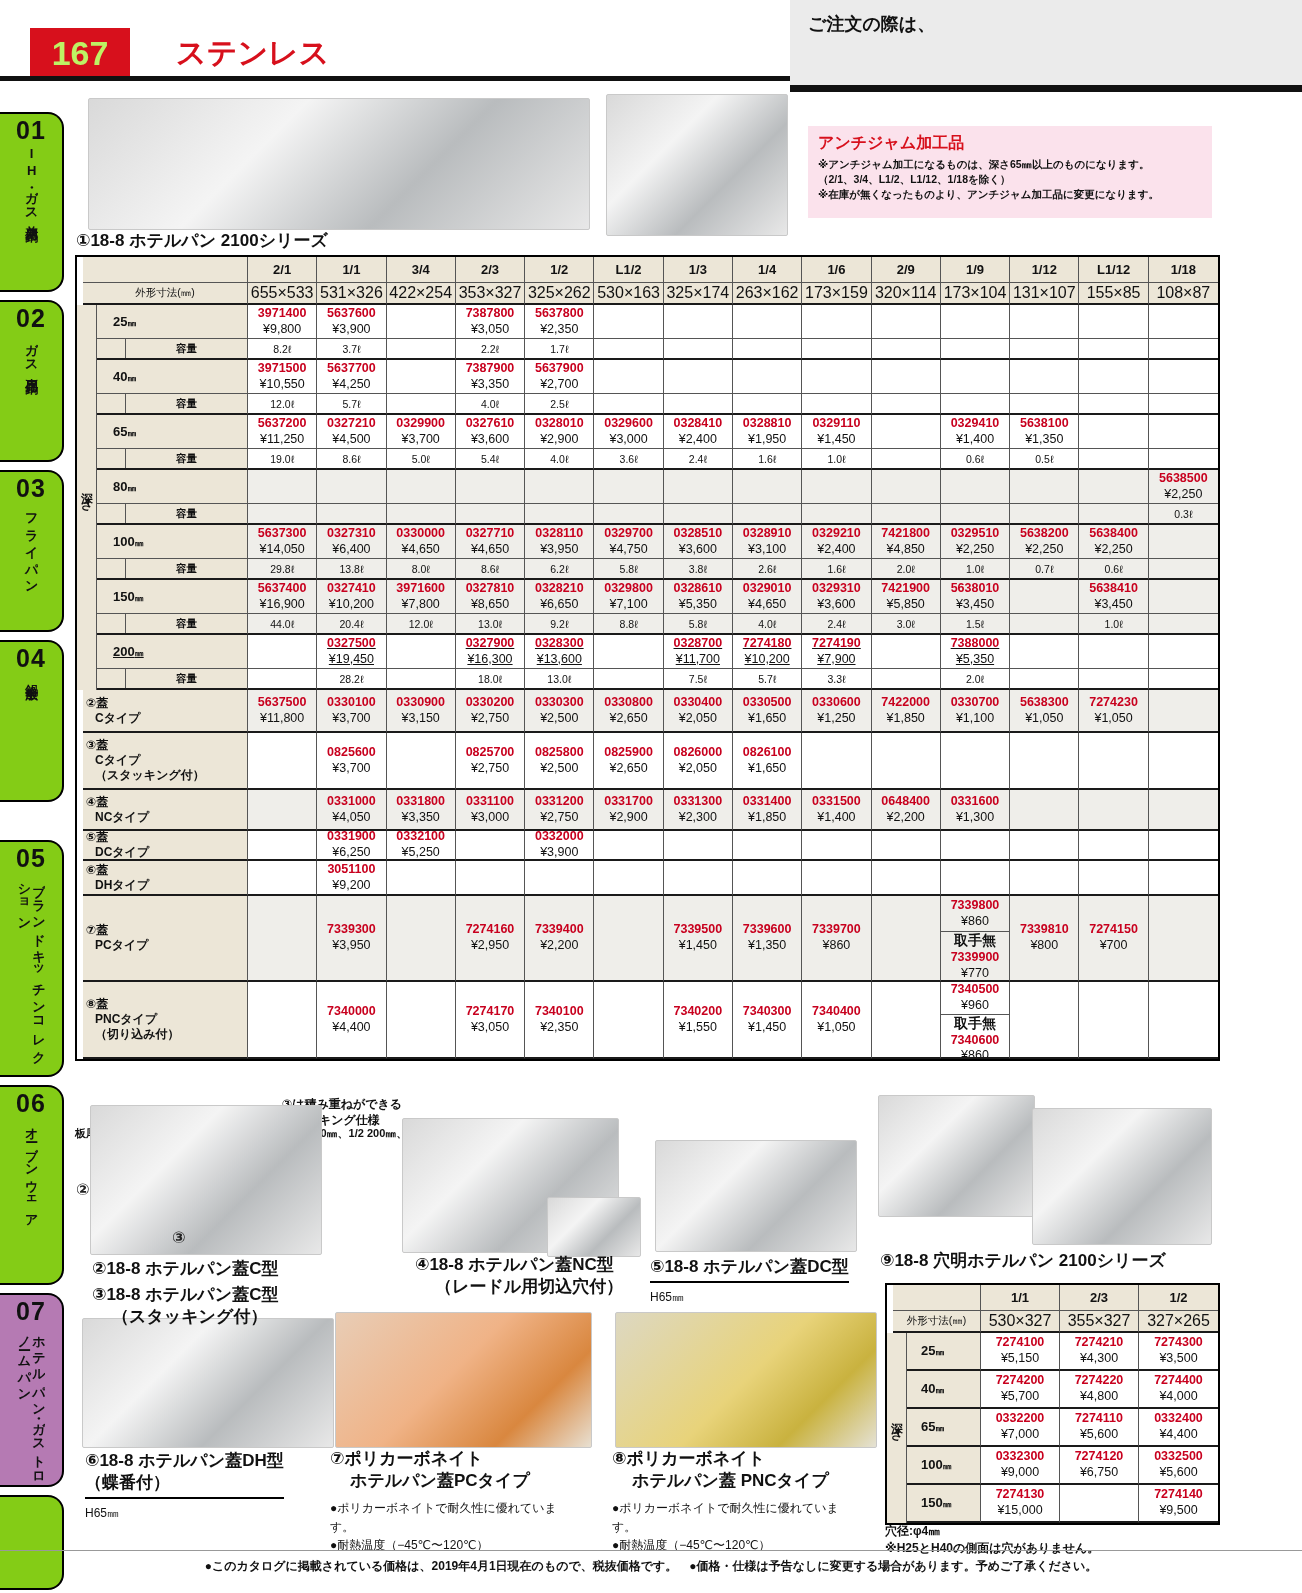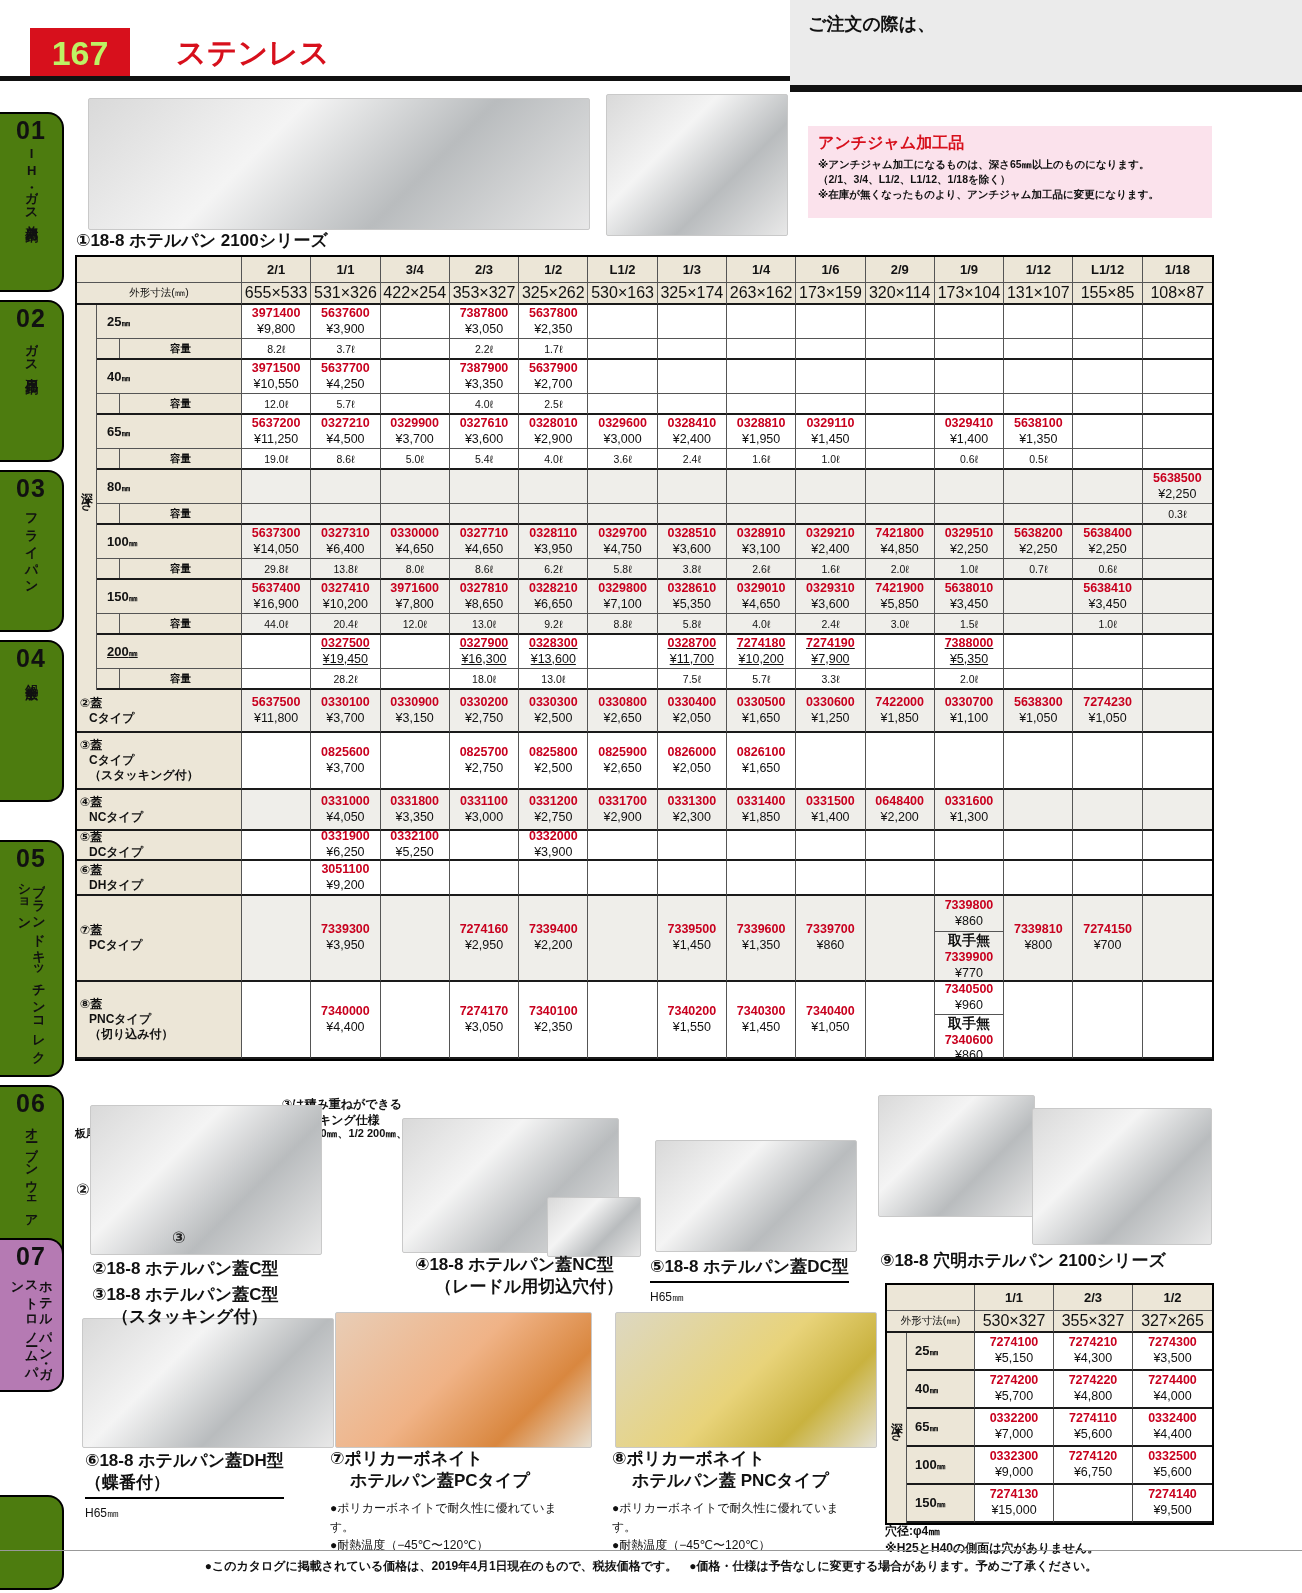--- a/index.html
+++ b/index.html
@@ -9,43 +9,43 @@
   .pageno{position:absolute;left:30px;top:28px;width:100px;height:50px;background:#d7101c;
           color:#bef264;font-size:34px;font-weight:bold;display:flex;align-items:center;justify-content:center;}
   .cat-title{position:absolute;left:176px;top:33px;font-size:30px;font-weight:bold;color:#d7101c;}
   .hdr-line{position:absolute;left:0;top:76px;width:790px;height:5px;background:#111;}
   .order-panel{position:absolute;left:790px;top:0;width:512px;height:92px;background:#ebebeb;
                border-bottom:7px solid #111;box-sizing:border-box;padding:12px 18px;}
   .order-panel .l1{font-size:18px;font-weight:bold;}
   .order-panel .l2{font-size:18px;font-weight:bold;margin-top:4px;}
   .order-panel .hl{color:#d7101c;}
   
-  .tab{position:absolute;left:0;width:64px;background:#4d7c0f;border:2px solid #000;border-left:none;
+  .tab{position:absolute;left:0;width:64px;background:#84cc16;border:2px solid #000;border-left:none;
        border-radius:0 16px 16px 0;box-sizing:border-box;display:flex;flex-direction:column;align-items:center;padding-top:4px;}
   .tab .num{font-size:25px;font-weight:bold;letter-spacing:1px;line-height:1;}
   .tab .vlabel{flex:1;writing-mode:vertical-rl;text-orientation:upright;font-size:13px;font-weight:bold;
                line-height:1.1;letter-spacing:2px;margin-top:3px;overflow:hidden;}
   .tab.active{background:#b57ab3;}
   .t1{top:112px;height:180px}.t2{top:300px;height:162px}.t3{top:470px;height:162px}
   .t4{top:640px;height:162px}.t5{top:840px;height:237px}.t6{top:1085px;height:200px}
-  .t7{top:1238px;height:154px}.t8{top:1495px;height:95px}
+  .t7{top:1293px;height:194px}.t8{top:1495px;height:95px}
   
   .ph{position:absolute;background:linear-gradient(135deg,#d9d9d9 0%,#f4f4f4 35%,#b9bcbe 65%,#e8e8e8 100%);
       border:1px solid #c9c9c9;border-radius:2px;}
   .ph.warm{background:linear-gradient(135deg,#e8cdb6 0%,#f0b387 45%,#d9873f 75%,#e8e0d2 100%);}
   .ph.yellow{background:linear-gradient(135deg,#ddd8c2 0%,#e8d37a 50%,#c9b23f 75%,#e5e2d5 100%);}
   .marker{position:absolute;font-size:16px;font-weight:bold;color:#222;}
   
   .antijam{position:absolute;left:808px;top:126px;width:404px;height:92px;background:#fbe2ec;
            box-sizing:border-box;padding:7px 10px;}
   .antijam .t{color:#d7101c;font-size:16px;font-weight:bold;margin-bottom:3px;}
   .antijam .l{font-size:10.5px;line-height:1.45;font-weight:bold;}
   
   .sec-title{position:absolute;font-size:17px;font-weight:bold;}
-  .gtable{position:absolute;border:2px solid #000;background:#fff;box-sizing:content-box;}
+  .gtable{position:absolute;border:2px solid #000;background:#fff;box-sizing:content-box;padding-left:6px;}
   .trow{display:grid;}
   .main-grid .trow{grid-template-columns:165px repeat(14,1fr);}
   .hole-grid .trow{grid-template-columns:88px repeat(3,1fr);}
   .cell{border-right:1px solid #555;border-bottom:1px solid #555;box-sizing:border-box;overflow:hidden;
         display:flex;flex-direction:column;align-items:center;justify-content:center;text-align:center;}
   .cell:last-child{border-right:none;}
   .gb>.cell{border-bottom:2px solid #1a1a1a;}
   .trow:last-child>.cell{border-bottom:none;}
   .hcell{background:#ece6d7;font-size:13px;font-weight:bold;}
   .dimcell{background:#ece6d7;font-size:16px;}

